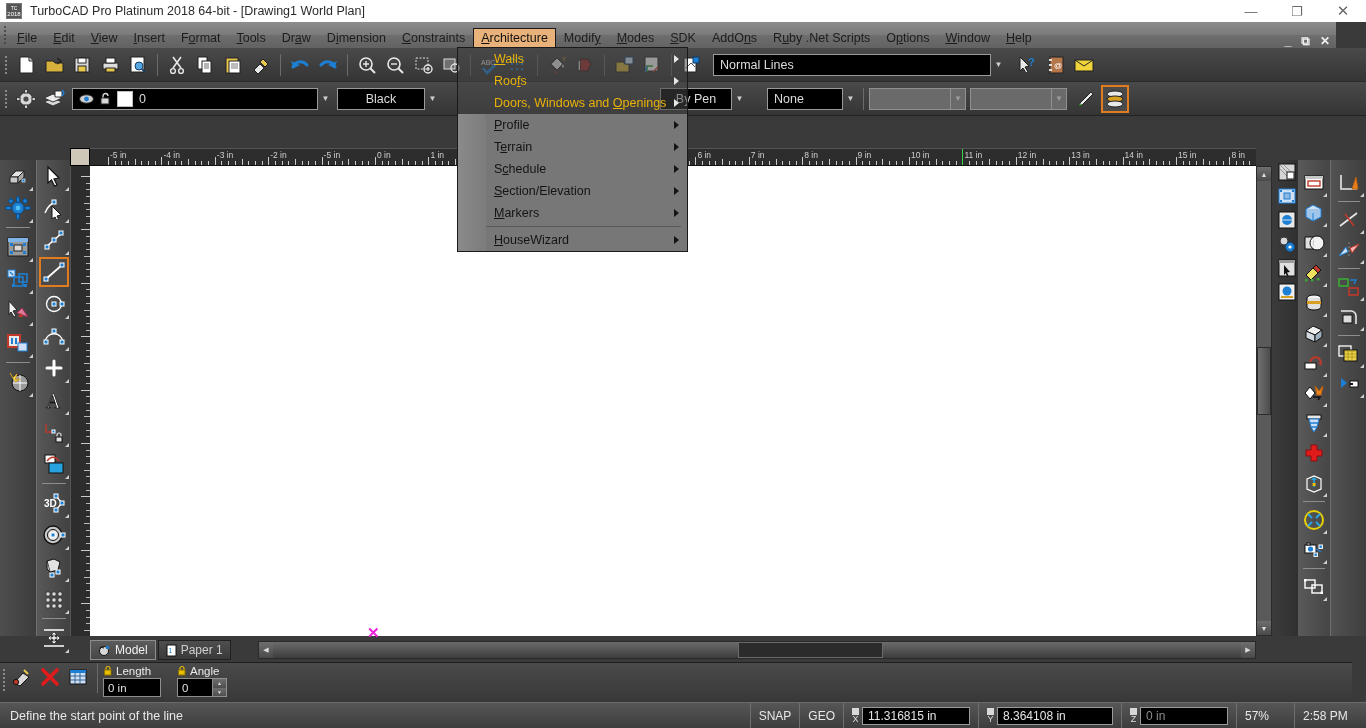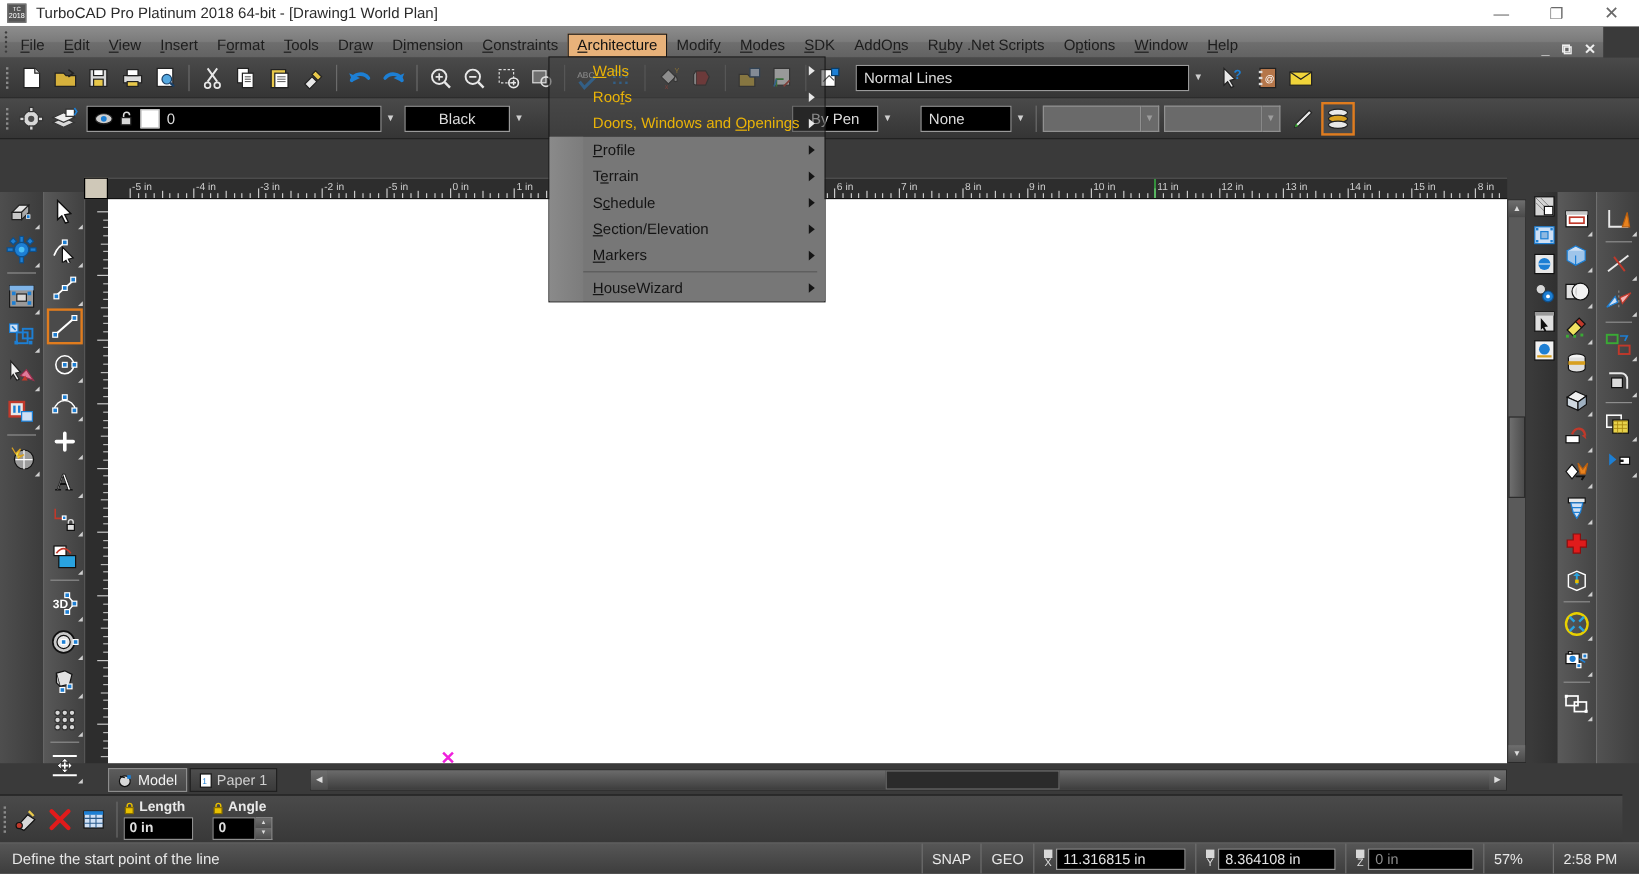--- a/index.html
+++ b/index.html
@@ -130,22 +130,22 @@
 
   
   .tabsrow{position:absolute;left:90px;top:639px;width:168px;height:22px;display:flex;align-items:center;gap:2px;}
   .ptab{height:20px;display:flex;align-items:center;gap:4px;padding:0 7px;
     font-size:12px;color:#cfcfcf;background:linear-gradient(180deg,#4e4e4e,#3a3a3a);
     border:1px solid #202020;}
   .ptab.active{background:linear-gradient(180deg,#5c5c5c,#474747);color:#f2f2f2;border-color:#8d8d8d;}
 
   
   .botbar{position:absolute;left:0;top:662px;width:1352px;height:40px;
-    background:linear-gradient(180deg,#4a4a4a,#383838);display:flex;align-items:center;
-    border-top:1px solid #1f1f1f;font-weight:bold;}
+    background:linear-gradient(180deg,#4a4a4a,#383838);display:flex;align-items:flex-start;
+    border-top:1px solid #1f1f1f;}
   .bgrip{width:8px;height:34px;display:flex;flex-direction:column;justify-content:center;align-items:center;gap:2px;}
   .bgrip i{width:2px;height:2px;background:#8a8a8a;display:block;}
   .bsep{width:1px;height:30px;background:#6b6b6b;margin:0 5px;}
   .lenbox{display:flex;flex-direction:column;justify-content:center;}
   .lenlab{display:flex;align-items:center;gap:3px;font-size:11.5px;color:#e9e9e9;height:15px;}
   .leninput{height:19px;width:58px;background:#000;border:1px solid #8f8f8f;color:#e0e0e0;
     font-size:11.5px;display:flex;align-items:center;padding-left:4px;}
   .spin{width:14px;height:19px;display:flex;flex-direction:column;border:1px solid #8f8f8f;border-left:none;}
   .spin div{flex:1;background:linear-gradient(180deg,#6e6e6e,#4e4e4e);display:flex;
     align-items:center;justify-content:center;color:#ddd;font-size:5px;}
@@ -1362,21 +1362,21 @@
             <b></b>
             <em>X</em>
           </span>
         <span class="coordbox" style="width:108px">11.316815 in</span>
       </div>
       <div class="sbcell">
         <span class="axislbl">
             <b></b>
             <em>Y</em>
           </span>
-        <span class="coordbox" style="width:98px">8.364108 in</span>
+        <span class="coordbox" style="width:116px">8.364108 in</span>
       </div>
       <div class="sbcell">
         <span class="axislbl">
             <b></b>
             <em>Z</em>
           </span>
         <span class="coordbox dim" style="width:88px">0 in</span>
       </div>
       <div class="sbcell" style="width:58px">57%</div>
       <div class="sbcell" style="width:72px">2:58 PM</div>

